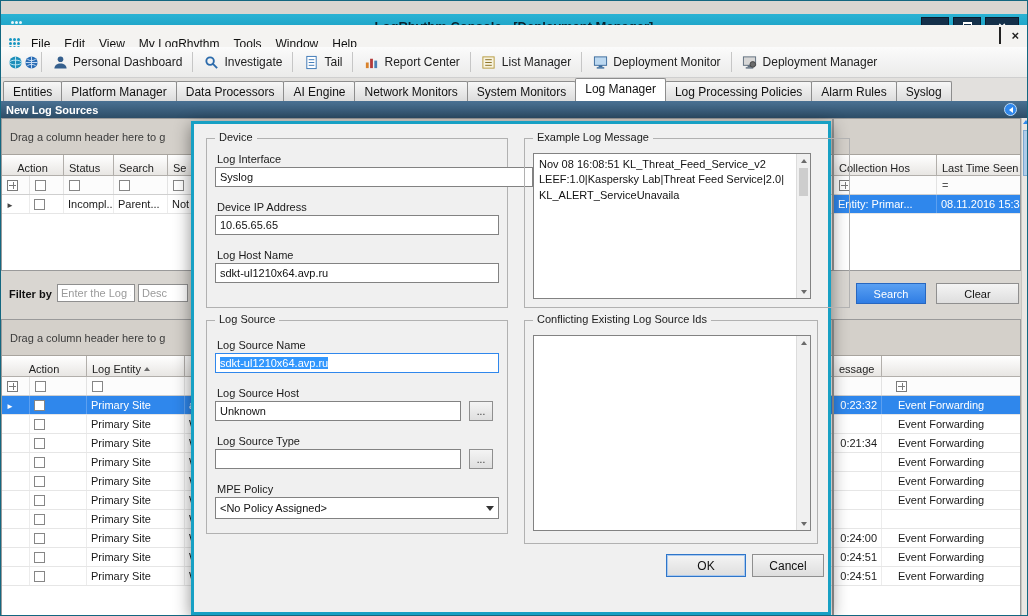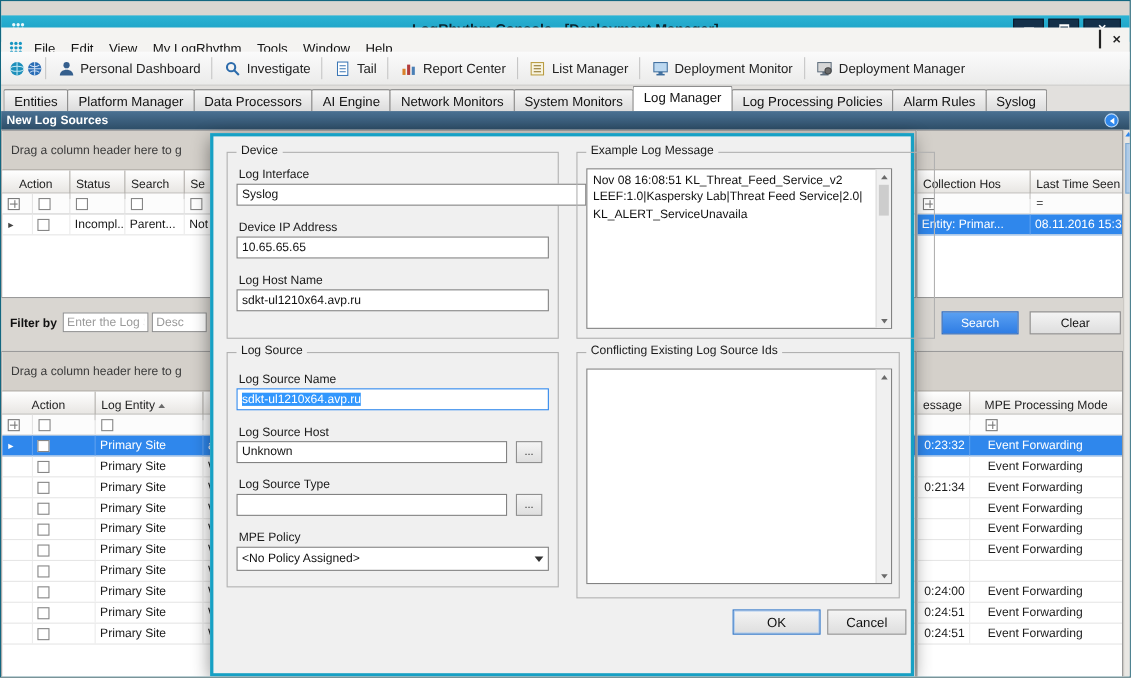--- a/index.html
+++ b/index.html
@@ -449,21 +449,20 @@
         </div>
       <div class="cell" style="width:98px">Primary Site</div>
       <div class="cell filler">W</div>
     </div>
   </div>
 
   <div class="gridpane" style="left:832px;top:318px;width:188px;height:298px">
     <div class="groupbar"></div>
     <div class="hdr-row">
       <div class="hdr-cell" style="width:48px">essage</div>
-      <div class="hdr-cell filler center">MPE Processing Mode</div>
     </div>
     <div class="filter-row">
       <div class="filter-cell" style="width:48px"></div>
       <div class="filter-cell filler" style="padding-left:14px">
           <span class="filter-icon"></span>
         </div>
     </div>
     <div class="data-row selected">
       <div class="cell" style="width:48px;justify-content:flex-end">0:23:32</div>
       <div class="cell filler" style="padding-left:16px">Event Forwarding</div>

